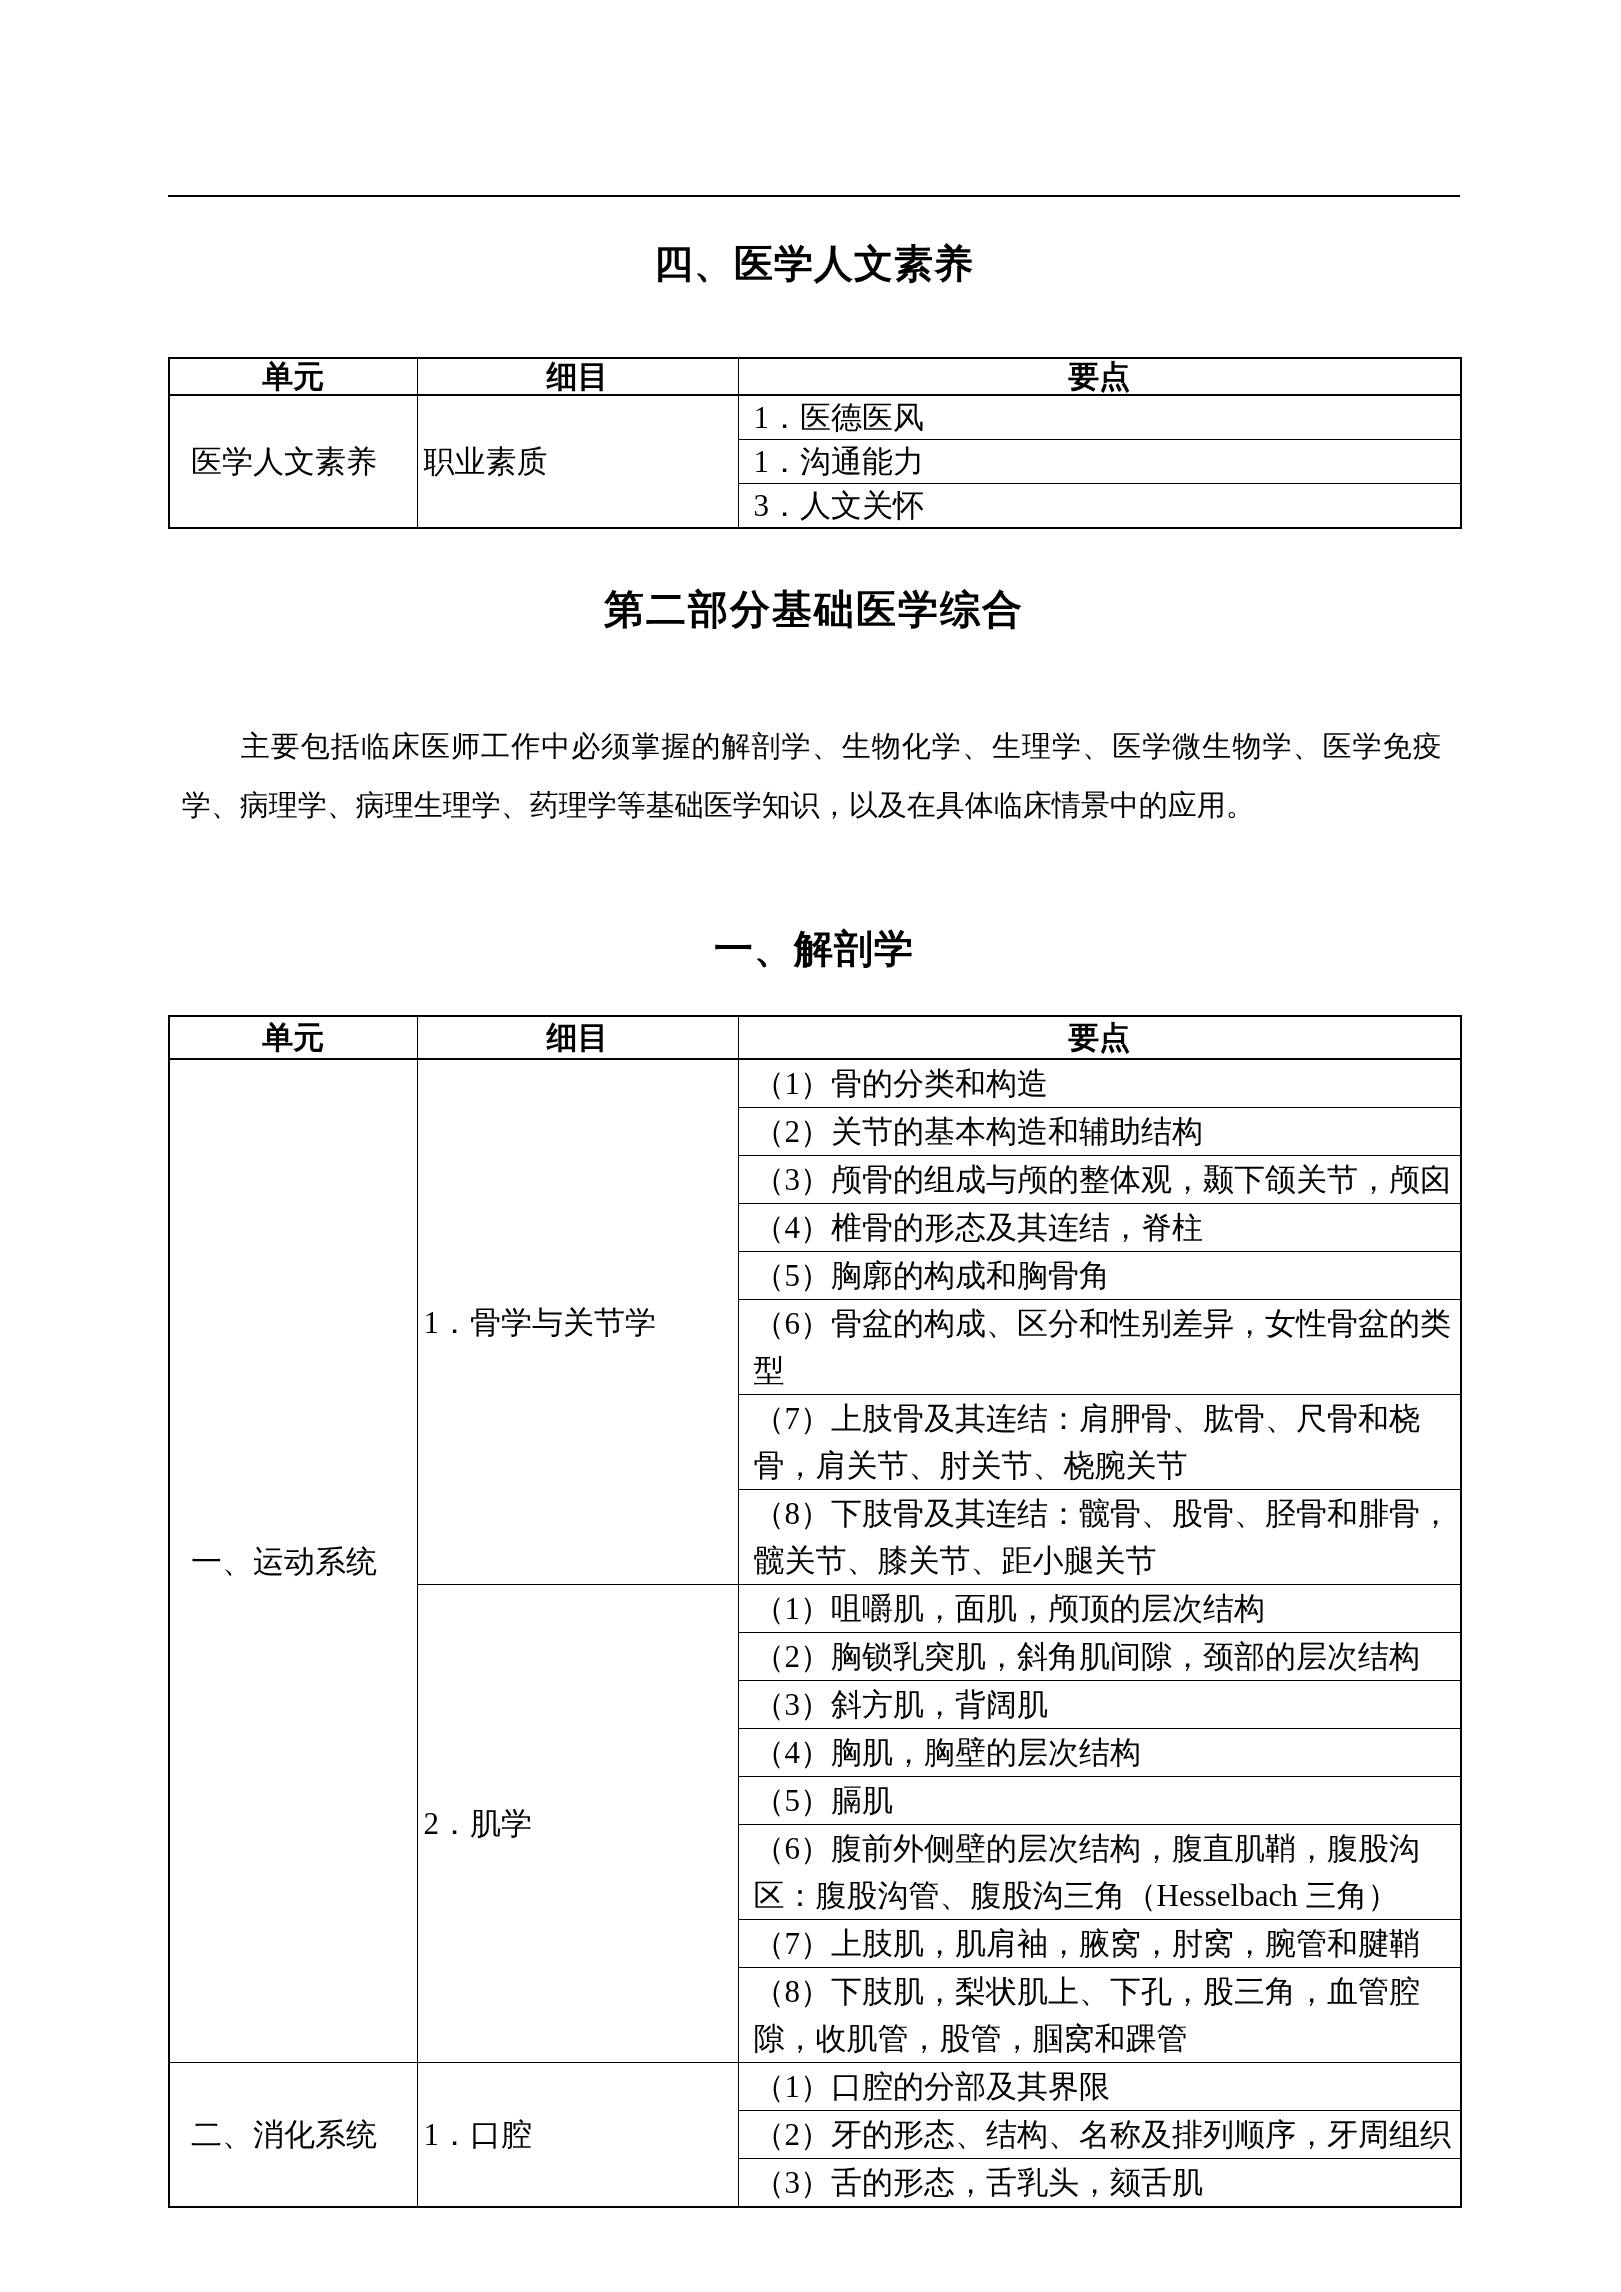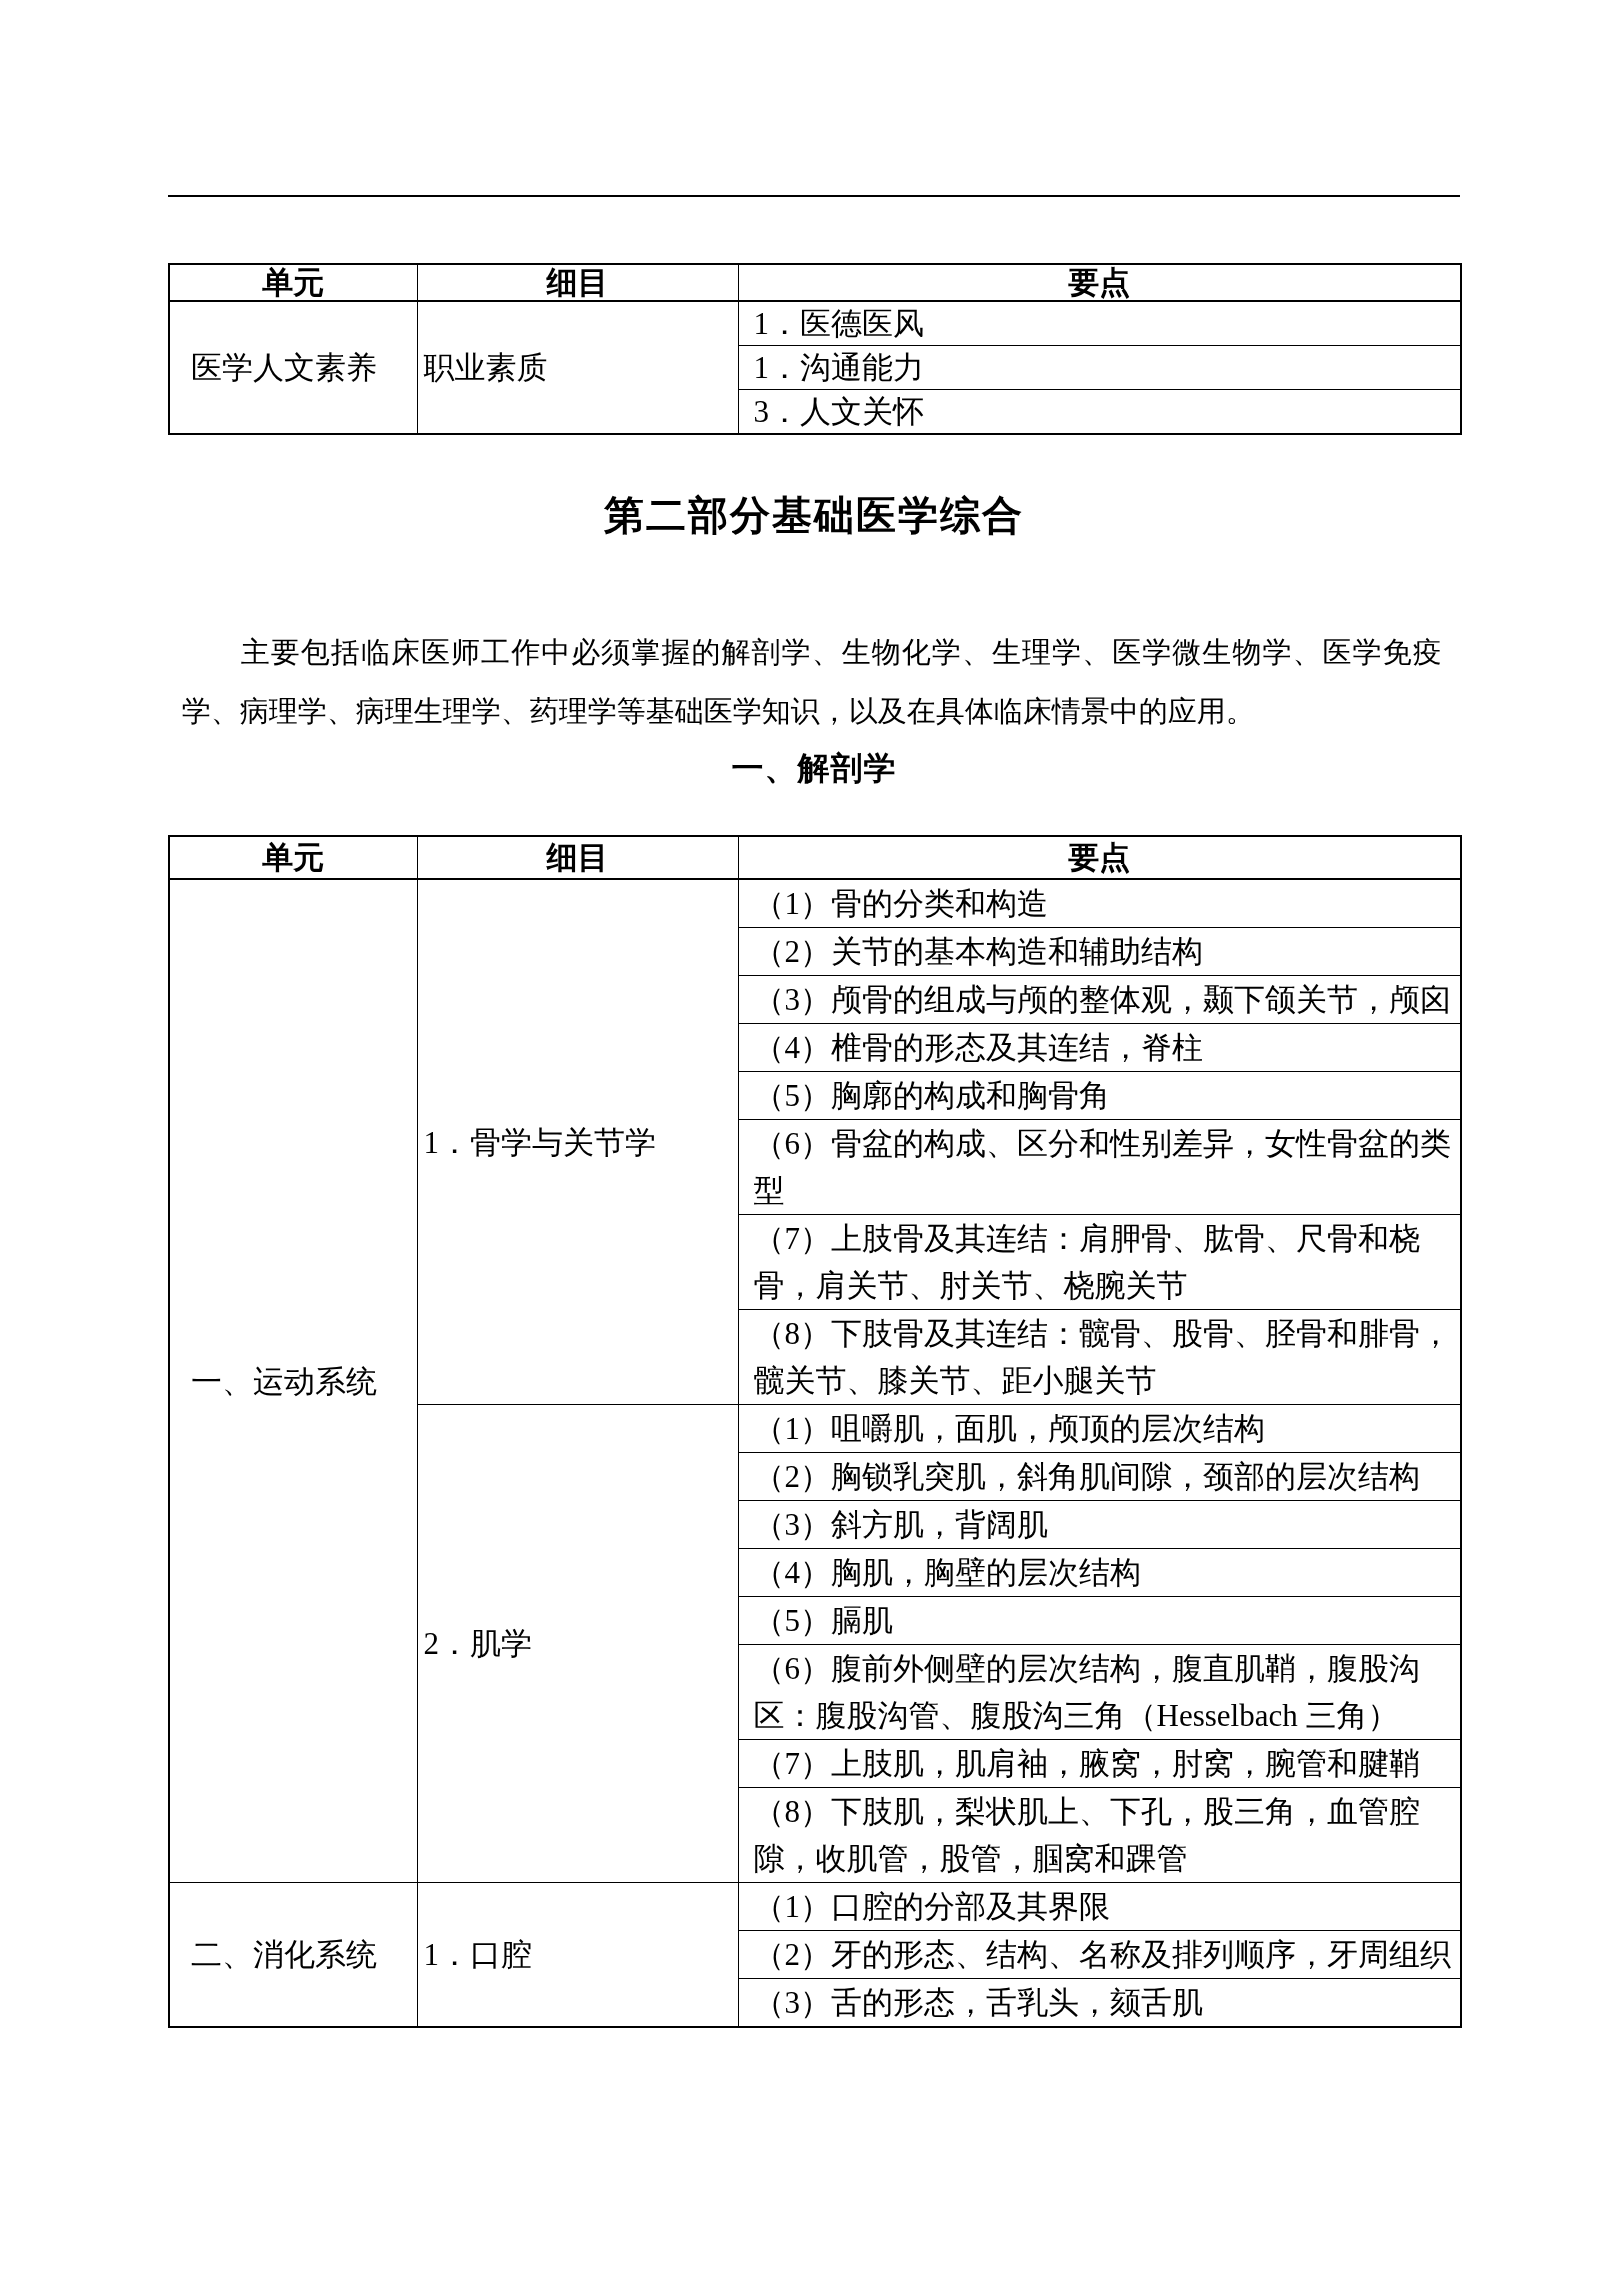--- a/index.html
+++ b/index.html
@@ -18,21 +18,21 @@
   .rule {
     margin-top: 195px;
     width: 1292px;
     border-top: 2px solid #000;
     height: 0;
   }
 
   h1 { margin: 0; font-weight: bold; text-align: center; }
   .sec-title   { margin-top: 39px; font-size: 39px; line-height: 55px; letter-spacing: 1px; }
   .part-title  { margin-top: 43px; font-size: 40px; line-height: 76px; letter-spacing: 2px; }
-  .anat-title  { font-size: 32px; line-height: 55px; letter-spacing: 1px; }
+  .anat-title  { margin-top: 86px; font-size: 39px; line-height: 55px; letter-spacing: 1px; }
 
   .intro {
     margin: 69px 0 0 13.7px;
     width: 1260px;
     font-size: 29px;
     line-height: 59px;
     text-indent: 59px;
     text-align: justify;
   }
 
@@ -69,20 +69,21 @@
   }
 </style>
 </head>
 <body>
 
 <div class="page">
   <div class="content">
 
     <div class="rule"></div>
 
+    <h1 class="sec-title">四、医学人文素养</h1>
 
     <table class="t1">
       <colgroup>
           <col style="width:248px">
           <col style="width:321px">
           <col style="width:723px">
         </colgroup>
       <thead>
         <tr>
           <th>单元</th>

